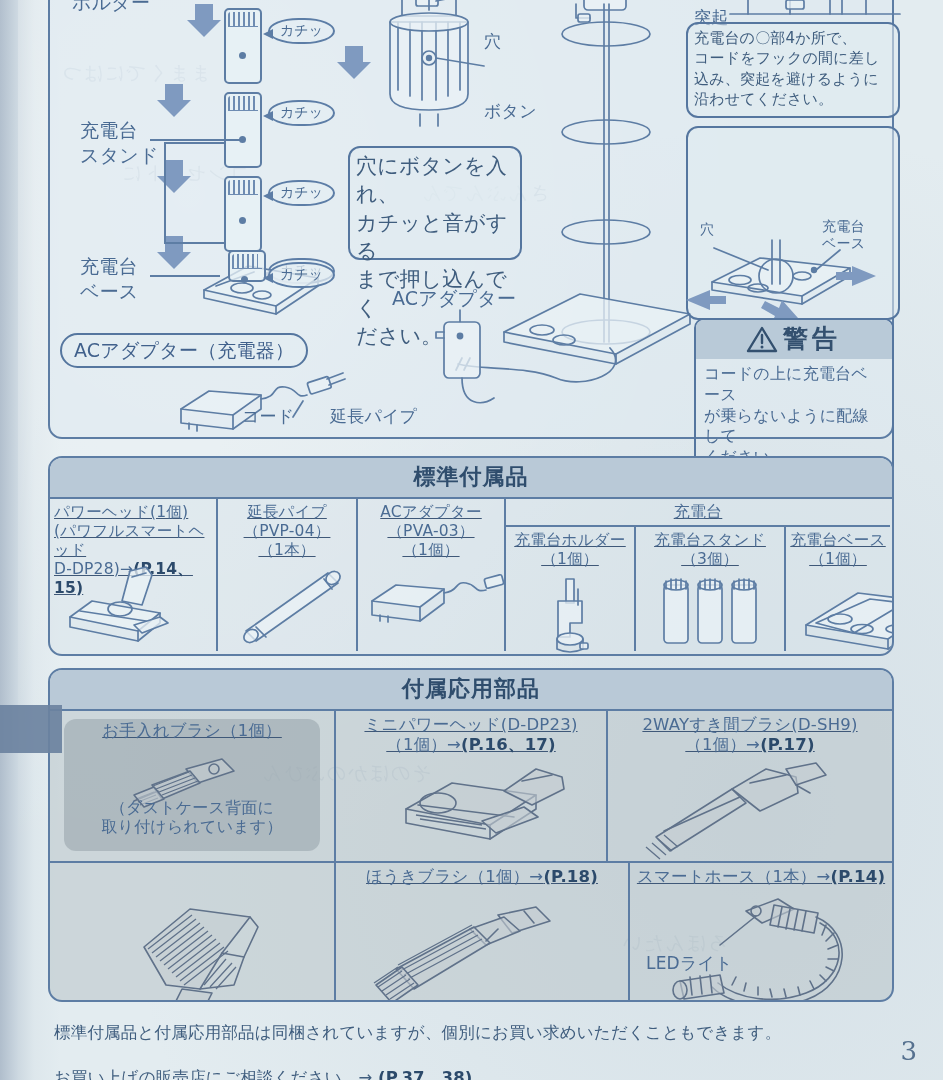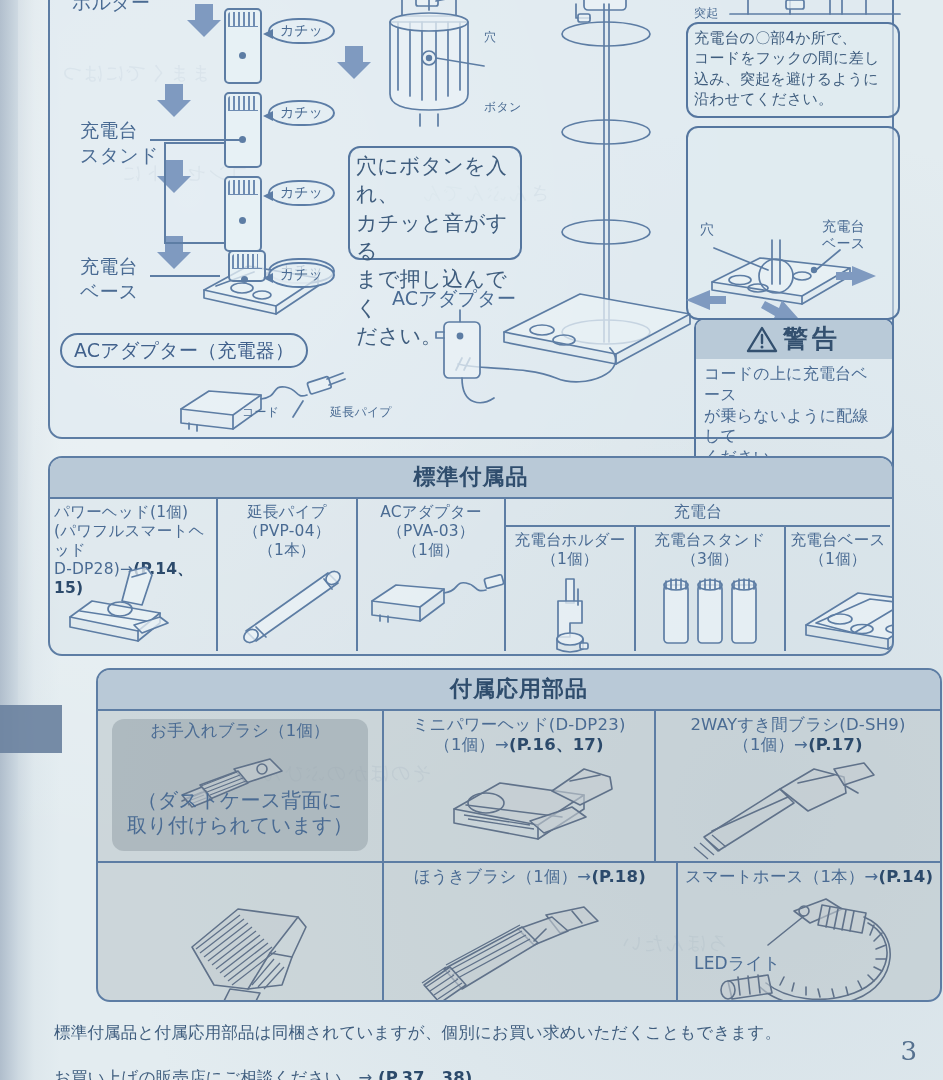--- a/index.html
+++ b/index.html
@@ -44,21 +44,21 @@
 
   
   #topDiagram{left:48px;top:-170px;width:842px;height:605px;}
 
   .jtext{
     font-family:"DejaVu Sans","Liberation Sans",sans-serif;
     color:#4a6b93;
     line-height:1.32;
     letter-spacing:.2px;
   }
-  .lbl{position:absolute;font-size:12px;}
+  .lbl{position:absolute;font-size:17px;}
   .lbl.big{font-size:19px;}
   .lbl.small{font-size:14px;}
 
   .callout{
     position:absolute;
     border:2px solid #55769f;border-radius:20px;
     padding:3px 12px;font-size:19px;color:#41618c;
     background:rgba(226,236,241,.6);
     white-space:nowrap;
   }
@@ -125,39 +125,39 @@
   .tbl{
     position:absolute;border:2px solid #5d7da4;border-radius:14px;overflow:hidden;
     background:rgba(214,226,233,.45);
   }
   .tbl .title{
     background:#b9c9d7;
     text-align:center;font-size:22px;font-weight:bold;color:#2f4d6d;
     padding:4px 0 5px;letter-spacing:1px;
     border-bottom:2px solid #5d7da4;
   }
-  .cellrow{display:flex;}
+  .cellrow{display:flex;text-decoration:underline;}
   .cell{
     border-right:2px solid #5d7da4;
     box-sizing:border-box;position:relative;
     text-align:center;
   }
   .cell:last-child{border-right:none;}
   .cell .cap{
     font-size:15.5px;line-height:1.22;color:#4a6b93;padding:4px 2px 0;
     white-space:pre-line;
   }
   .cell .cap b{color:#2c4a6b;font-weight:bold;}
   .grouphead{
     border-bottom:2px solid #5d7da4;font-size:16px;color:#4a6b93;
     text-align:center;padding:2px 0 3px;
   }
 
   
-  #tbl2{background:rgba(186,196,201,.55);margin-left:48px;}
+  #tbl2{background:rgba(186,196,201,.55);}
   #tbl2 .cell .cap{font-size:16.5px;}
   .rowdiv{border-bottom:2px solid #5d7da4;}
   .shadebox{
     position:absolute;left:14px;top:8px;right:14px;bottom:10px;
     background:rgba(150,162,170,.55);border-radius:12px;
   }
 
   .note{
     position:absolute;font-size:16.5px;line-height:1.35;color:#3f5d7e;
     white-space:pre-line;
@@ -502,21 +502,21 @@
         <div class="cap jtext" style="position:relative;padding-top:10px;">お手入れブラシ（1個）</div>
         <svg style="position:absolute;left:84px;top:44px;" width="140" height="62">
           <path class="ink-gf" d="M52 14 L88 4 L100 16 L64 28 Z"></path>
           <circle class="ink-g" cx="80" cy="14" r="5"></circle>
           <path class="ink-gf" d="M18 30 L56 16 L66 28 L28 44 Z"></path>
           <path class="hatch" d="M22 34 L58 20 M25 37 L61 23 M28 40 L64 26 M19 31 L55 17"></path>
           <path class="ink-g" d="M0 46 L24 36"></path>
           <path class="hatch" d="M2 44 L20 37 M4 47 L22 40 M6 50 L24 43"></path>
           <path class="ink-gf" d="M0 40 L20 32 L30 44 L10 52 Z"></path>
         </svg>
-        <div class="cap jtext" style="position:absolute;left:0;right:0;bottom:24px;text-align:center;font-size:20px;">（ダストケース背面に
+        <div class="cap jtext" style="position:absolute;left:0;right:0;bottom:24px;text-align:center;font-size:16px;">（ダストケース背面に
 取り付けられています）</div>
       </div>
 
       <div class="cell" style="width:272px;">
         <div class="cap jtext"><span>ミニパワーヘッド(D-DP23)
 （1個）→</span><b>(P.16、17)</b></div>
         <svg style="position:absolute;left:50px;top:52px;" width="210" height="100">
           <path class="ink-gf" d="M20 46 L66 20 L150 32 L104 62 Z"></path>
           <path class="ink-g" d="M20 46 L20 60 L104 76 L104 62"></path>
           <path class="ink-g" d="M150 32 L150 46 L104 76"></path>

